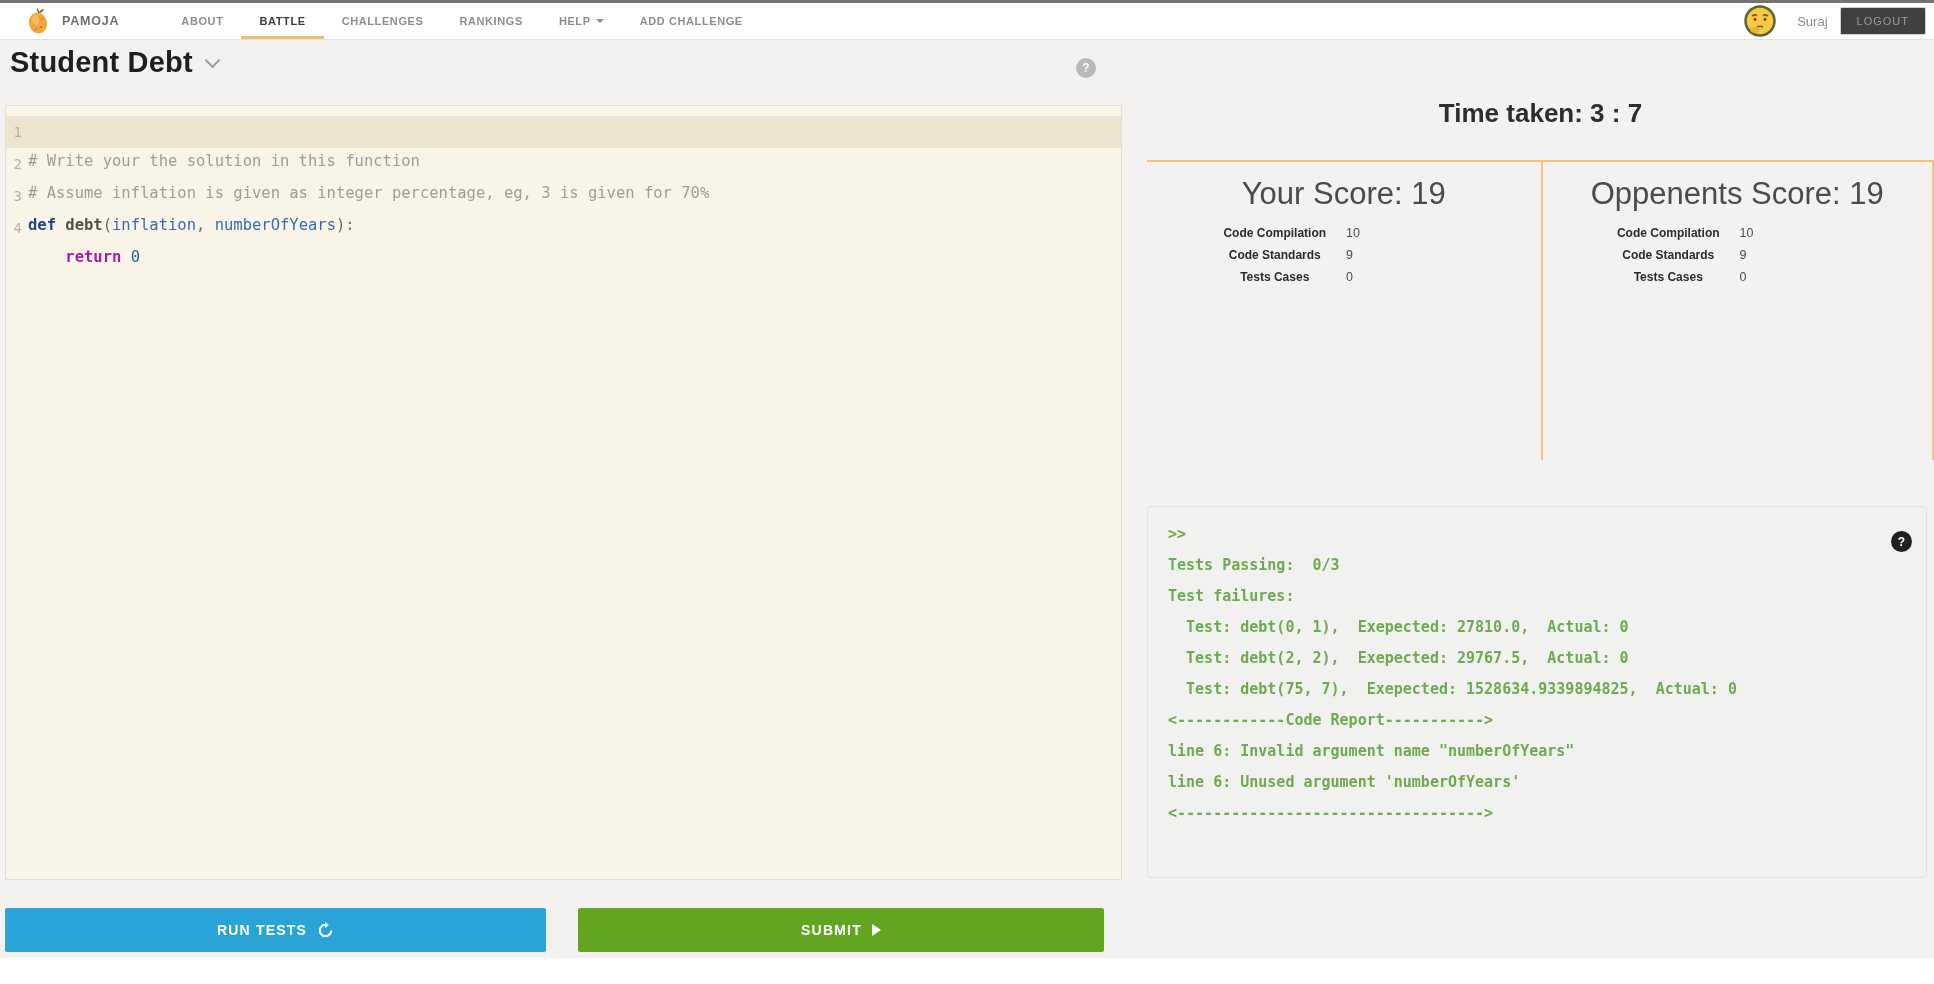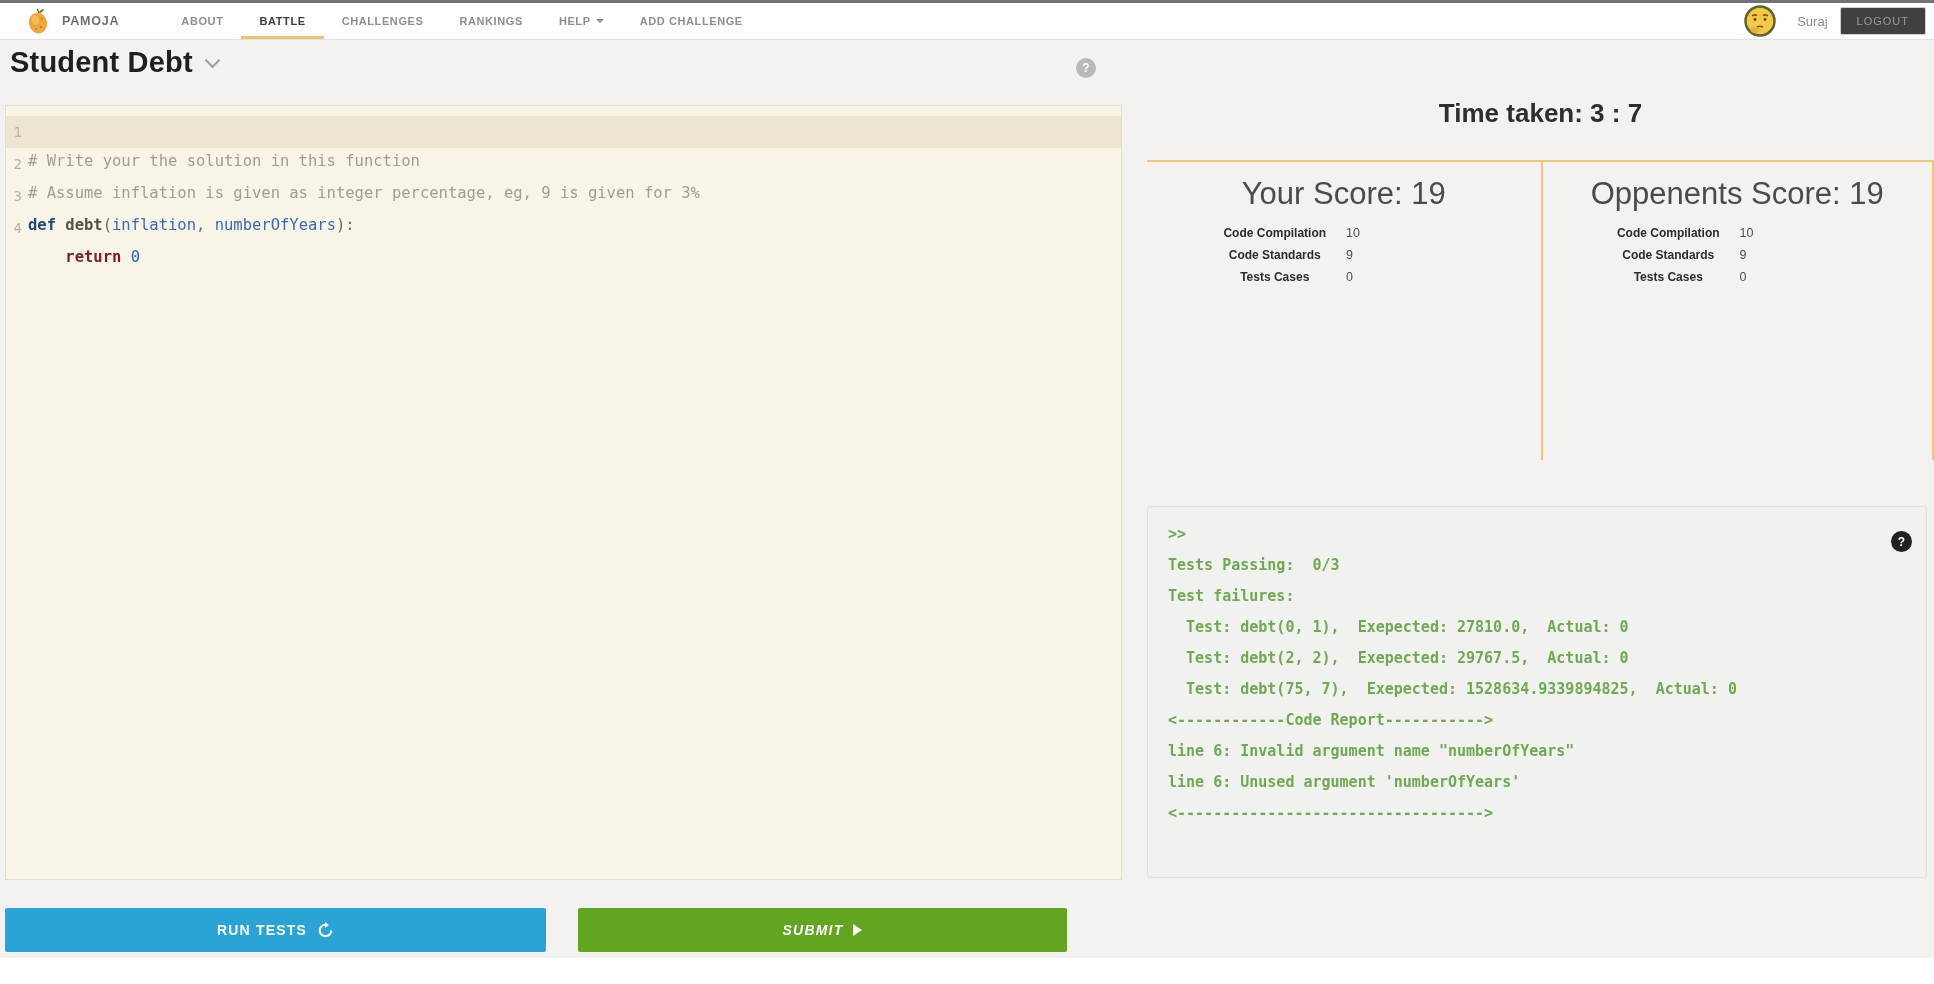--- a/index.html
+++ b/index.html
@@ -55,35 +55,35 @@
     background:#f8f4e8; border:1px solid #e3dfd0;
     font-family:"DejaVu Sans Mono", monospace; font-size:15.5px;
     padding-top:10px; cursor:text; overflow:hidden;
   }
   .code-row { display:flex; height:32px; line-height:32px; white-space:pre; }
   .code-row.hl { background:#ebe5d2; }
   .lnum { width:22px; flex:0 0 22px; text-align:right; padding-right:6px; color:#b6b2a3; font-size:14px; }
   .code-text { flex:1;margin-top:29px; }
   .tk-comment { color:#a09d92; }
   .tk-keyword { color:#21497c; font-weight:bold; }
-  .tk-keyword2 { color:#7f1d1d; font-weight:bold; }
+  .tk-keyword2 { color:#a21caf; font-weight:bold; }
   .tk-func { color:#554f47; font-weight:bold; }
   .tk-param { color:#3a6cb4; }
   .tk-punct { color:#6e6a60; }
   .tk-number { color:#2a5fae; }
   .tk-plain { color:#555; }
   
   .action-btn {
     position:absolute; top:908px; height:44px; border:none; border-radius:2px;
     color:#fff; font-size:14px; font-weight:bold; letter-spacing:1.2px;
     display:flex; align-items:center; justify-content:center; gap:10px;
     cursor:pointer; font-family:"Liberation Sans",sans-serif;
   }
   .run-tests { left:5px; width:541px; background:#2aa4d6; }
-  .submit { left:578px; width:489px; background:#61a521;font-style:italic; }
+  .submit { left:578px; width:526px; background:#61a521; }
   .play-icon { width:0; height:0; border-left:9px solid #fff; border-top:6px solid transparent; border-bottom:6px solid transparent; }
   
   .scoreboard { position:absolute; left:1147px; top:92px; width:787px; height:368px; }
   .time-taken { text-align:center; font-size:26px; font-weight:bold; color:#2e2e2e; margin-top:6px; }
   .score-hr { position:absolute; left:0; right:0; top:68px; height:2px; background:#f2c477; }
   .score-divider { position:absolute; left:50%; top:68px; height:300px; width:2px; background:#f2c477; }
   .score-rborder { position:absolute; right:0; top:68px; height:300px; width:2px; background:#f2c477; }
   .scores-row { position:absolute; top:70px; left:0; right:0; display:flex; }
   .score-col { width:50%; text-align:center; padding-top:14px; }
   .score-title { font-size:31px; font-weight:300; color:#4b4b4b; }
@@ -169,21 +169,21 @@
 
 <div class="title-row">
   <h1 class="page-title">Student Debt</h1>
   <span class="chevron-down"></span>
 </div>
 
 <div class="help-circle help-top">?</div>
 
 <div class="editor">
     <div class="code-row hl"><div class="lnum">1</div><div class="code-text"><span class="tk-comment"># Write your the solution in this function</span></div></div>
-    <div class="code-row"><div class="lnum">2</div><div class="code-text"><span class="tk-comment"># Assume inflation is given as integer percentage, eg, 9 is given for 3%</span></div></div>
+    <div class="code-row"><div class="lnum">2</div><div class="code-text"><span class="tk-comment"># Assume inflation is given as integer percentage, eg, 3 is given for 70%</span></div></div>
     <div class="code-row"><div class="lnum">3</div><div class="code-text"><span class="tk-keyword">def</span><span class="tk-plain"> </span><span class="tk-func">debt</span><span class="tk-punct">(</span><span class="tk-param">inflation</span><span class="tk-punct">,</span><span class="tk-plain"> </span><span class="tk-param">numberOfYears</span><span class="tk-punct">):</span></div></div>
     <div class="code-row"><div class="lnum">4</div><div class="code-text"><span class="tk-plain">    </span><span class="tk-keyword2">return</span><span class="tk-plain"> </span><span class="tk-number">0</span></div></div>
   </div>
 
 <button class="action-btn run-tests">
   <span>RUN TESTS</span>
   <span style="display:flex;">
     <svg width="17" height="17" viewBox="0 0 20 20">
       <path d="M10 3.2 A6.8 6.8 0 1 0 16.8 10" fill="none" stroke="#fff" stroke-width="2.4"></path>
       <polygon points="9.5,0 9.5,7 14,3.5" fill="#fff"></polygon>

